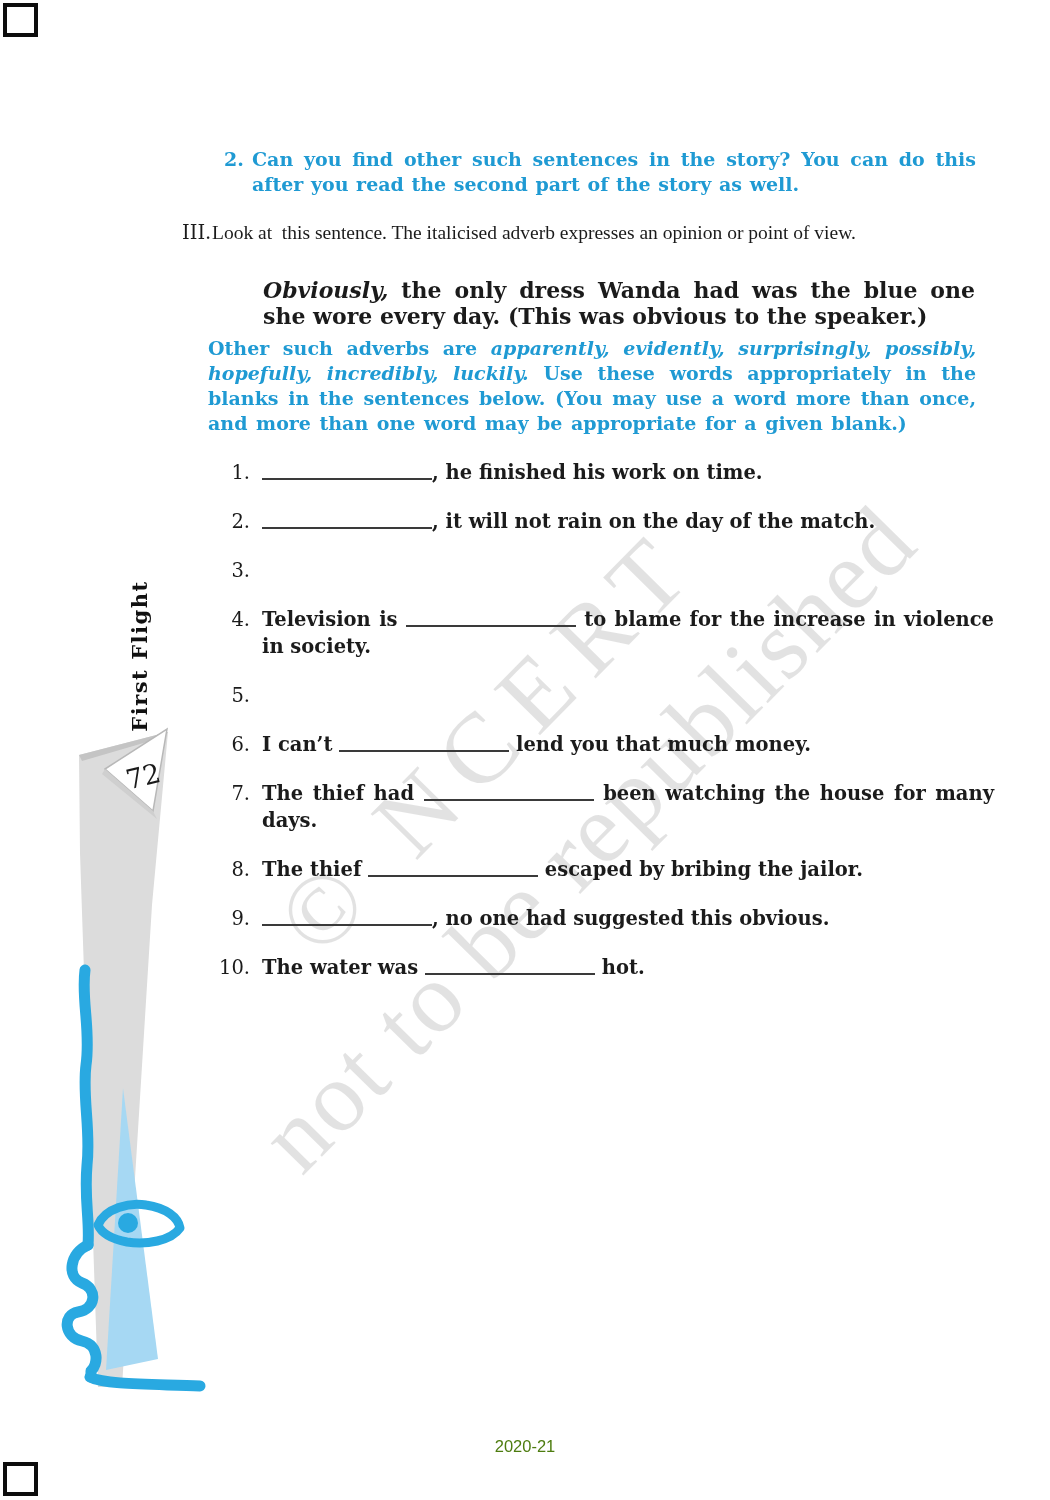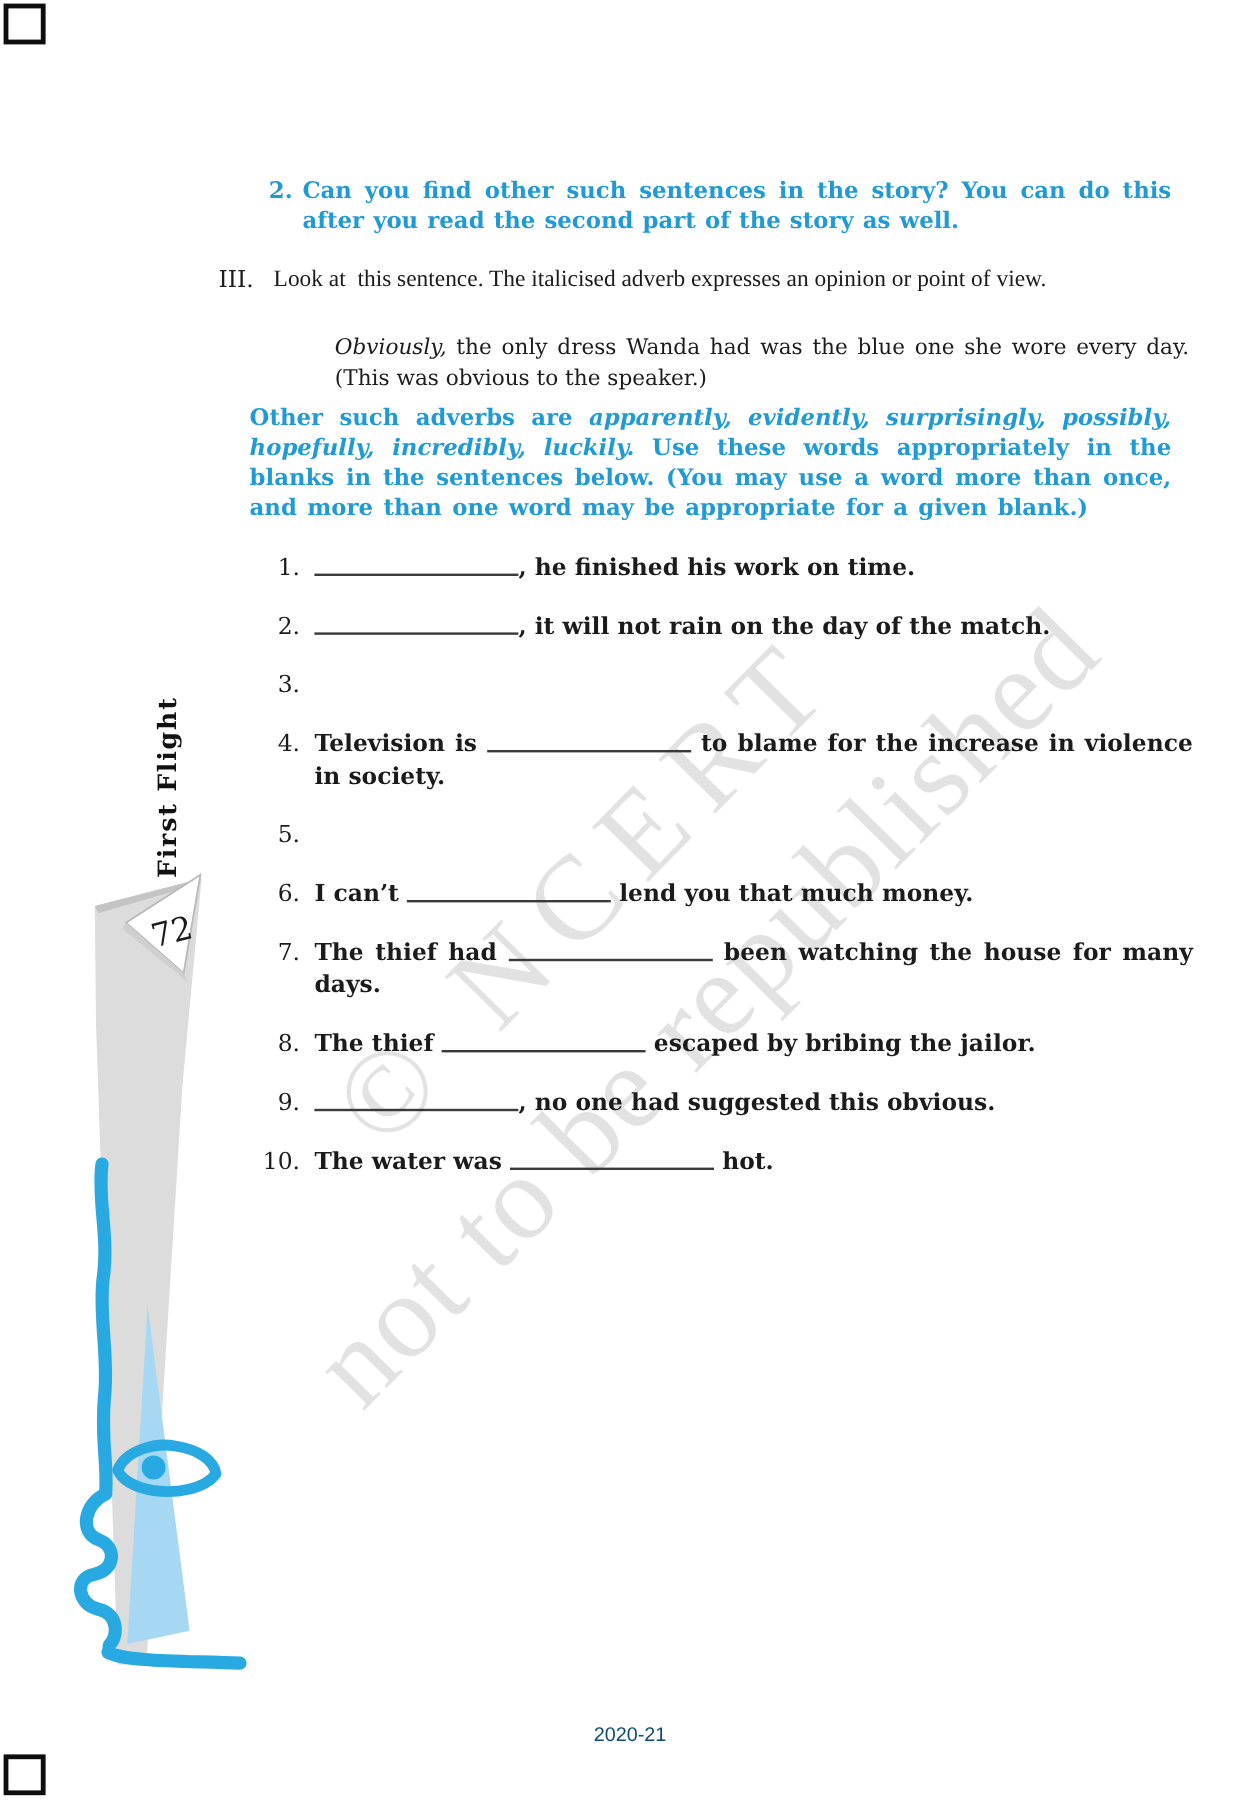--- a/index.html
+++ b/index.html
@@ -23,47 +23,47 @@
 
   .blue{color:#1f9ad3;font-weight:bold;font-size:19px;line-height:25px;}
 
   
   .q2{position:absolute;left:224px;top:147px;width:752px;display:flex;}
   .q2 .num{width:28px;flex:none;}
   .q2 .txt{flex:1;text-align:justify;word-spacing:1px;}
 
   
   .s3{position:absolute;left:182px;top:220px;width:794px;display:flex;
-      font-size:19.5px;line-height:26px;gap:16px;}
+      font-size:19.5px;line-height:26px;}
   .s3 .num{width:27px;flex:none;}
   .s3 .txt{flex:1;text-align:justify;margin-left:3px;font-family:Liberation Serif, serif;}
 
-  .example{position:absolute;left:279px;top:277px;width:712px;
-           font-size:18px;line-height:26px;text-align:justify;}
+  .example{position:absolute;left:263px;top:277px;width:712px;
+           font-size:22px;line-height:26px;text-align:justify;font-weight:bold;}
 
   .adverbs{position:absolute;left:208px;top:336px;width:768px;
            text-align:justify;word-spacing:2px;}
 
   
   .exercise{position:absolute;left:186px;top:459px;width:816px;margin:0;padding:0;list-style:none;}
   .exercise li{display:flex;margin:0 0 22px 0;font-size:19.5px;line-height:27px;}
   .exercise .li-num{width:64px;flex:none;text-align:right;padding-right:12px;}
   .exercise .li-body{width:732px;text-align:justify;font-weight:bold;}
   .blank{display:inline-block;width:170px;height:12px;border-bottom:2px solid #3a3a3a;
          vertical-align:-1px;}
 
   
   .book-title{position:absolute;left:139px;top:656px;white-space:nowrap;
               transform:translate(-50%,-50%) rotate(-90deg);
               font-size:21px;font-weight:bold;letter-spacing:1.5px;color:#111;}
   .margin-art{position:absolute;left:60px;top:725px;}
 
   
   .footer{position:absolute;left:525px;top:1437px;transform:translateX(-50%);
-          font-family:"Liberation Sans",sans-serif;font-size:16.5px;color:#0c4a6e;}
+          font-family:"Liberation Sans",sans-serif;font-size:16.5px;color:#4d7c0f;}
 </style>
 </head>
 <body>
 
 <div class="page">
 
   <div class="reg top"></div>
   <div class="reg bottom"></div>
 
   <div class="watermark">

